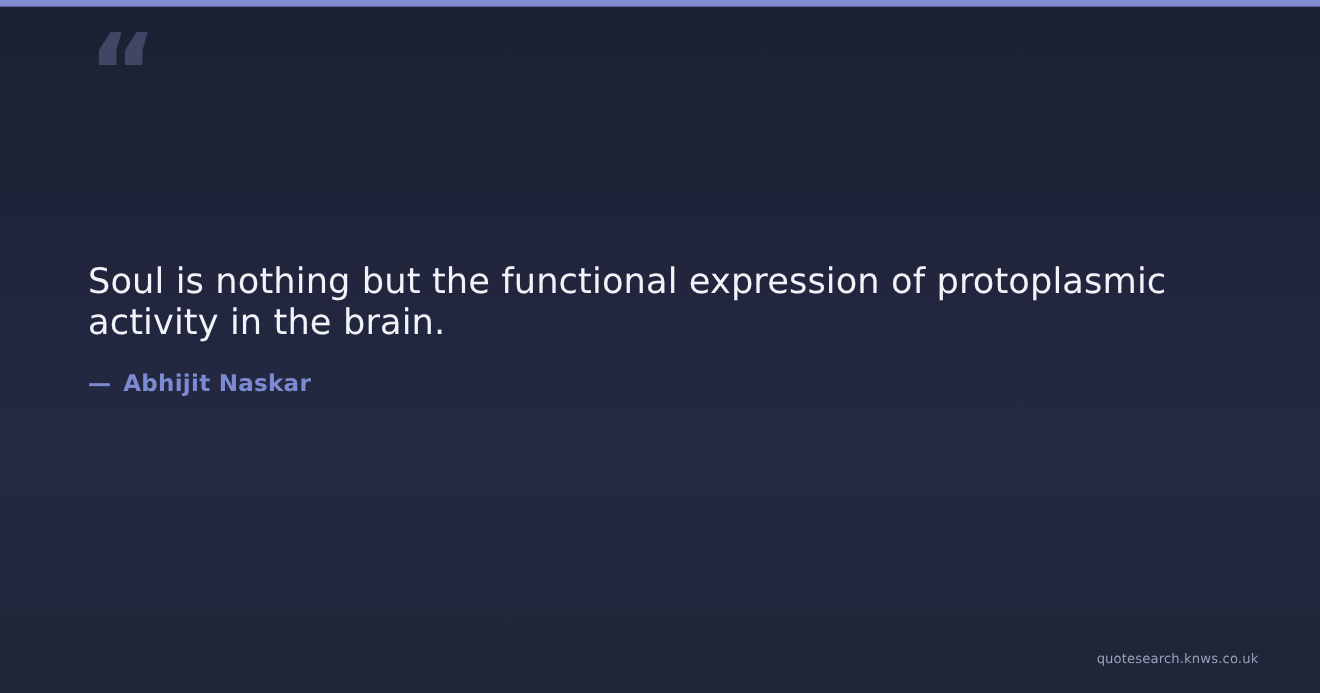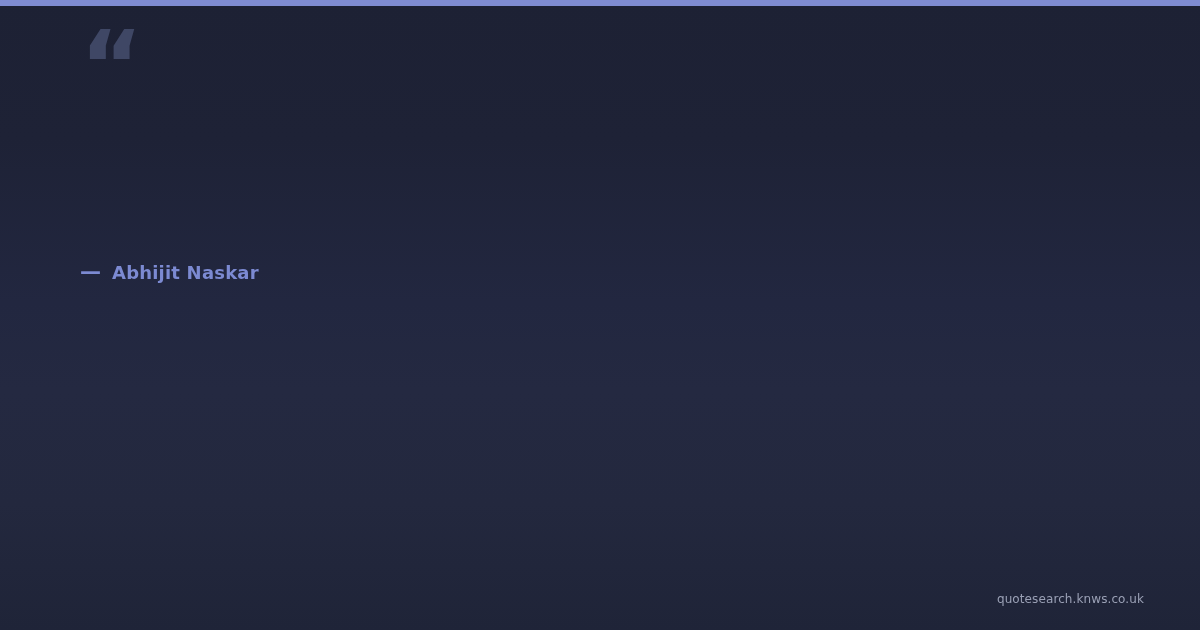--- a/index.html
+++ b/index.html
@@ -84,21 +84,21 @@
 
   .attribution-dash {
     color: #7c8ad2;
     font-size: 21px;
     font-weight: 700;
     line-height: 1;
   }
 
   .attribution-name {
     color: #7c8ad2;
-    font-size: 18px;
+    font-size: 21px;
     font-weight: 700;
     line-height: 1;
     letter-spacing: 0.2px;
   }
 
   
   .watermark {
     position: absolute;
     right: 56px;
     bottom: 24px;
@@ -112,20 +112,21 @@
 <body>
 
 <div class="card">
 
   <div class="accent-bar"></div>
 
   <div class="quote-mark">“</div>
 
   <div class="content">
 
+    <div class="quote-text">Soul is nothing but the functional expression of protoplasmic activity in the brain.</div>
 
     <div class="attribution">
       <span class="attribution-dash">—</span>
       <span class="attribution-name">Abhijit Naskar</span>
     </div>
 
   </div>
 
   <div class="watermark">quotesearch.knws.co.uk</div>
 

